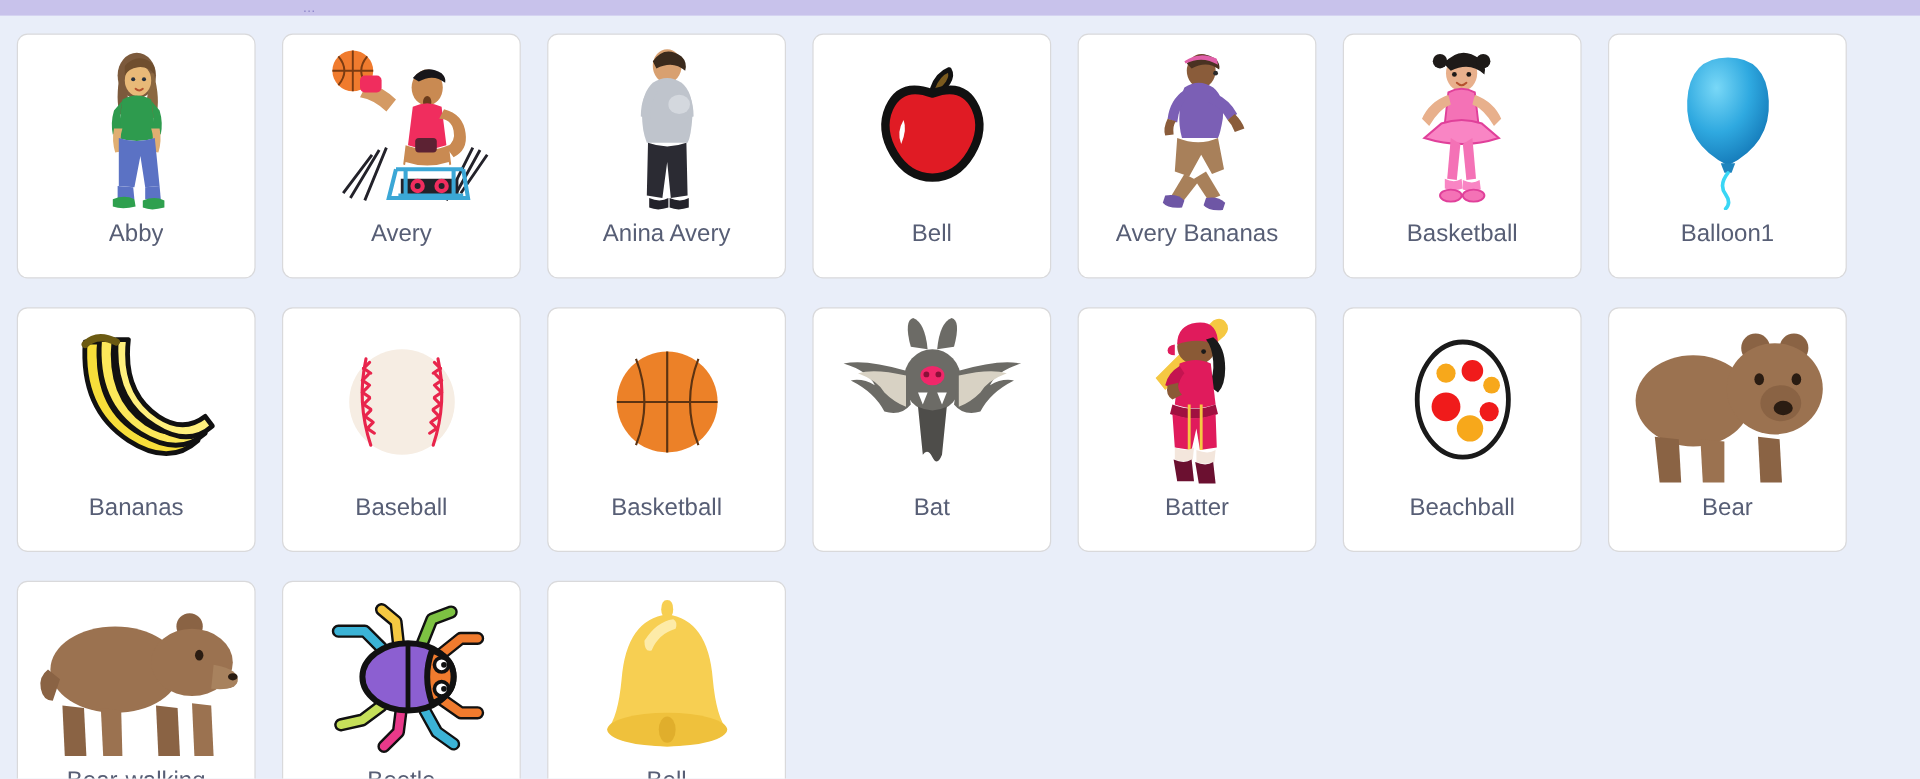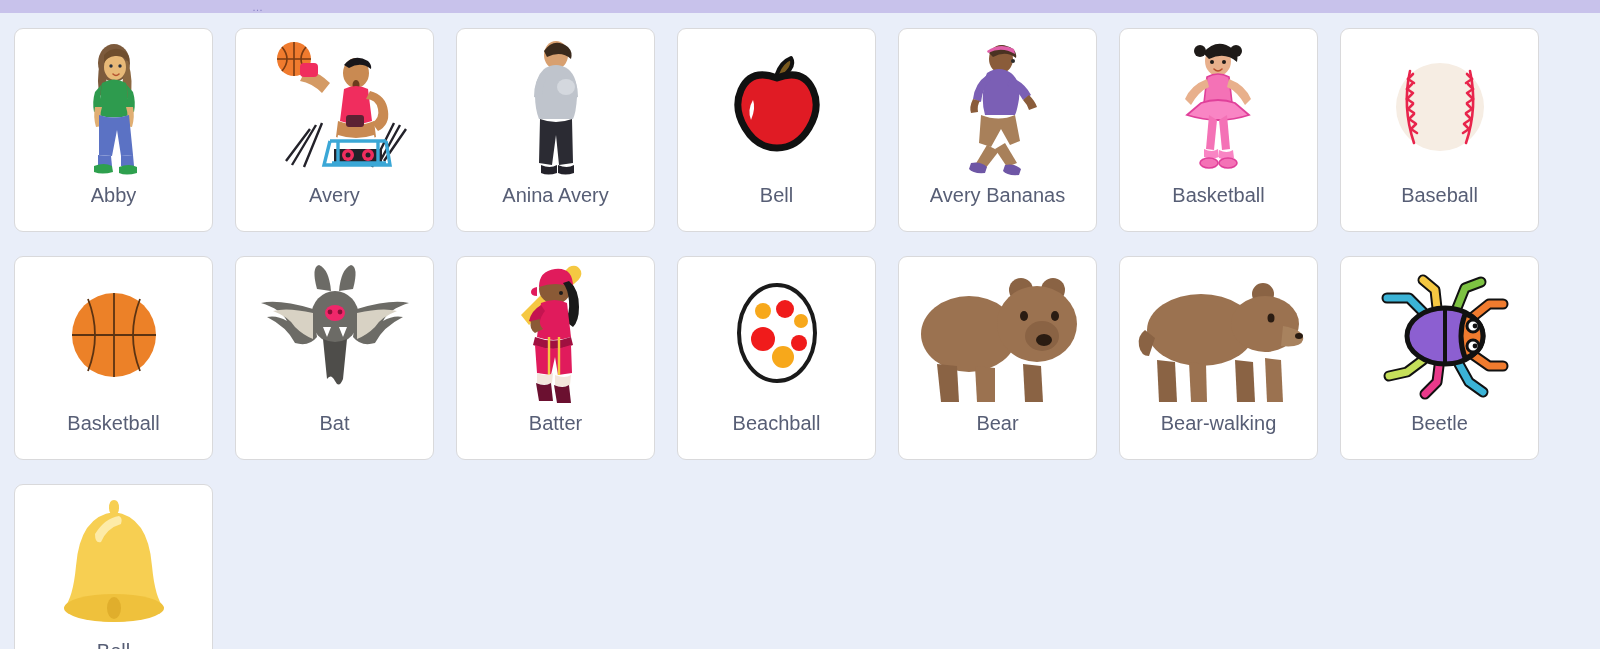--- a/index.html
+++ b/index.html
@@ -207,21 +207,49 @@
           <path d="M56 78 l3 34 l-8 1 l-3 -30z" fill="#F472B6"></path>
           <path d="M33 112 q8 4 14 0 l1 8 q-8 3 -15 0z" fill="#F985C4"></path>
           <path d="M48 113 q8 4 14 0 l1 8 q-8 3 -15 0z" fill="#F985C4"></path>
           <ellipse cx="38" cy="126" rx="9" ry="5" fill="#F472B6" stroke="#E0409A" stroke-width="1.6"></ellipse>
           <ellipse cx="57" cy="126" rx="9" ry="5" fill="#F472B6" stroke="#E0409A" stroke-width="1.6"></ellipse>
         </svg>
       </div>
       <div class="sprite-label">Basketball</div>
     </div>
 
-
+    <div class="sprite-card">
+      <div class="sprite-art">
+        <svg width="100" height="135" viewBox="0 0 100 135">
+          <defs>
+            <radialGradient id="balg" cx="36%" cy="28%" r="75%">
+              <stop offset="0%" stop-color="#79D8F7"></stop>
+              <stop offset="55%" stop-color="#2FA9E0"></stop>
+              <stop offset="100%" stop-color="#1479B8"></stop>
+            </radialGradient>
+          </defs>
+          <path d="M50 8 q32 0 34 36 q2 36 -34 54 q-36 -18 -34 -54 q2 -36 34 -36z" fill="url(#balg)"></path>
+          <path d="M44 96 l12 0 l-3 8 l-6 0z" fill="#1E84BE"></path>
+          <path d="M50 104 q-8 10 -2 18 q5 7 0 12" stroke="#39D6F5" stroke-width="3" fill="none" stroke-linecap="round"></path>
+        </svg>
+      </div>
+      <div class="sprite-label">Balloon1</div>
+    </div>
+
+    <div class="sprite-card">
+      <div class="sprite-art">
+        <svg width="130" height="120" viewBox="0 0 130 120">
+          <path d="M22 10 q-4 56 36 82 q34 22 58 0 l-6 -8 q-22 16 -46 0 q-34 -22 -30 -74z" fill="#F7DE3A" stroke="#111" stroke-width="4" stroke-linejoin="round"></path>
+          <path d="M34 8 q-4 54 34 78 q32 20 54 0 l-6 -8 q-20 15 -43 0 q-32 -22 -27 -70z" fill="#FCE85A" stroke="#111" stroke-width="4" stroke-linejoin="round"></path>
+          <path d="M48 8 q-4 50 32 72 q28 18 48 0 l-6 -8 q-18 14 -39 0 q-30 -20 -25 -64z" fill="#FFF07D" stroke="#111" stroke-width="4" stroke-linejoin="round"></path>
+          <path d="M22 12 q10 -10 26 -2" stroke="#6B5A12" stroke-width="6" fill="none" stroke-linecap="round"></path>
+        </svg>
+      </div>
+      <div class="sprite-label">Bananas</div>
+    </div>
 
     <div class="sprite-card">
       <div class="sprite-art">
         <svg width="92" height="92" viewBox="0 0 92 92">
           <circle cx="46" cy="46" r="44" fill="#F6EDE3"></circle>
           <g stroke="#E8254C" stroke-width="2.6" fill="none" stroke-linecap="round">
             <path d="M16 10 q-8 36 4 72"></path>
             <path d="M76 10 q8 36 -4 72"></path>
             <path d="M14 18 l6 4 M13 28 l6 4 M13 38 l6 4 M14 48 l6 4 M15 58 l6 4 M17 68 l6 4"></path>
             <path d="M14 18 l5 -5 M13 28 l5 -5 M13 38 l5 -5 M14 48 l5 -5 M15 58 l5 -5 M17 68 l5 -5"></path>

